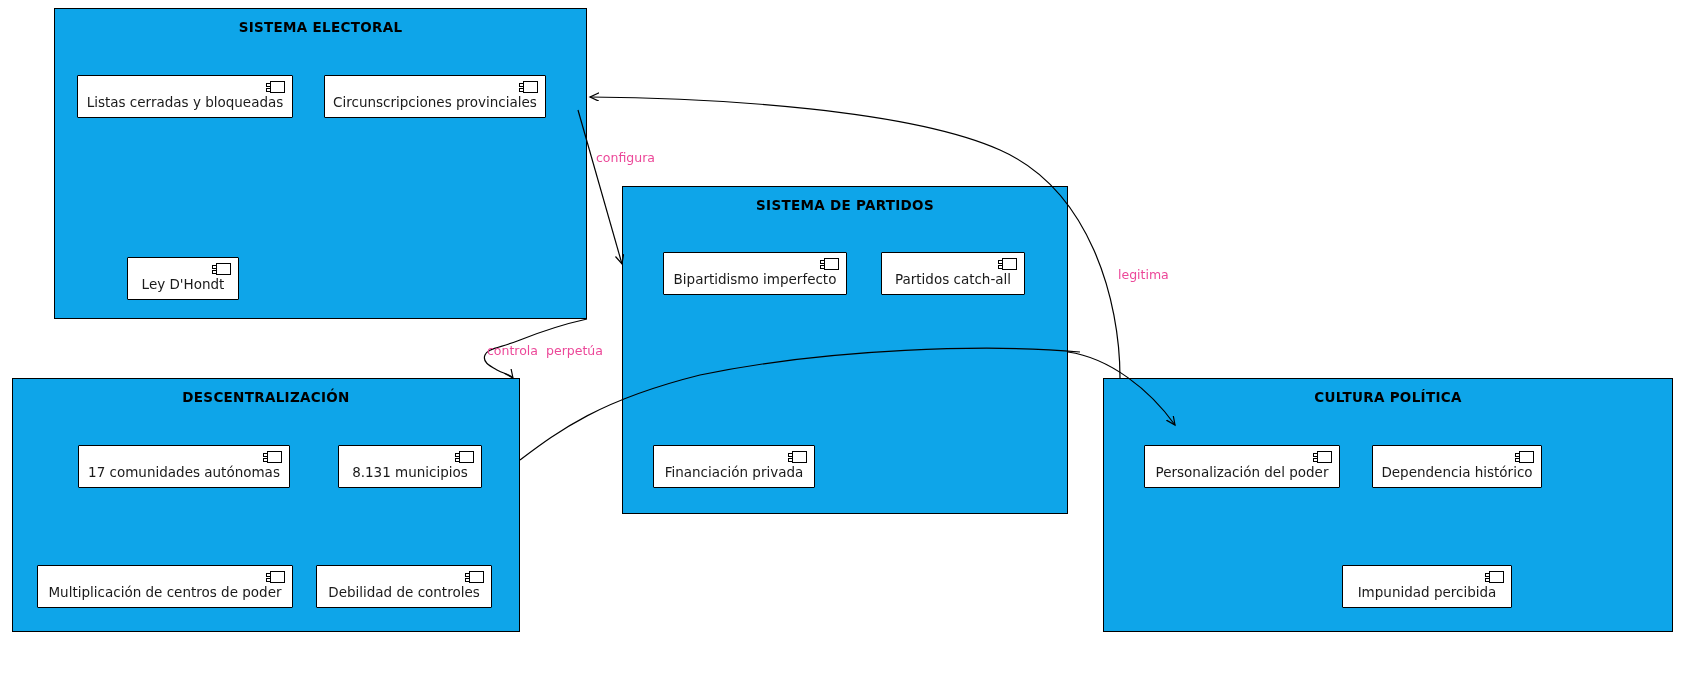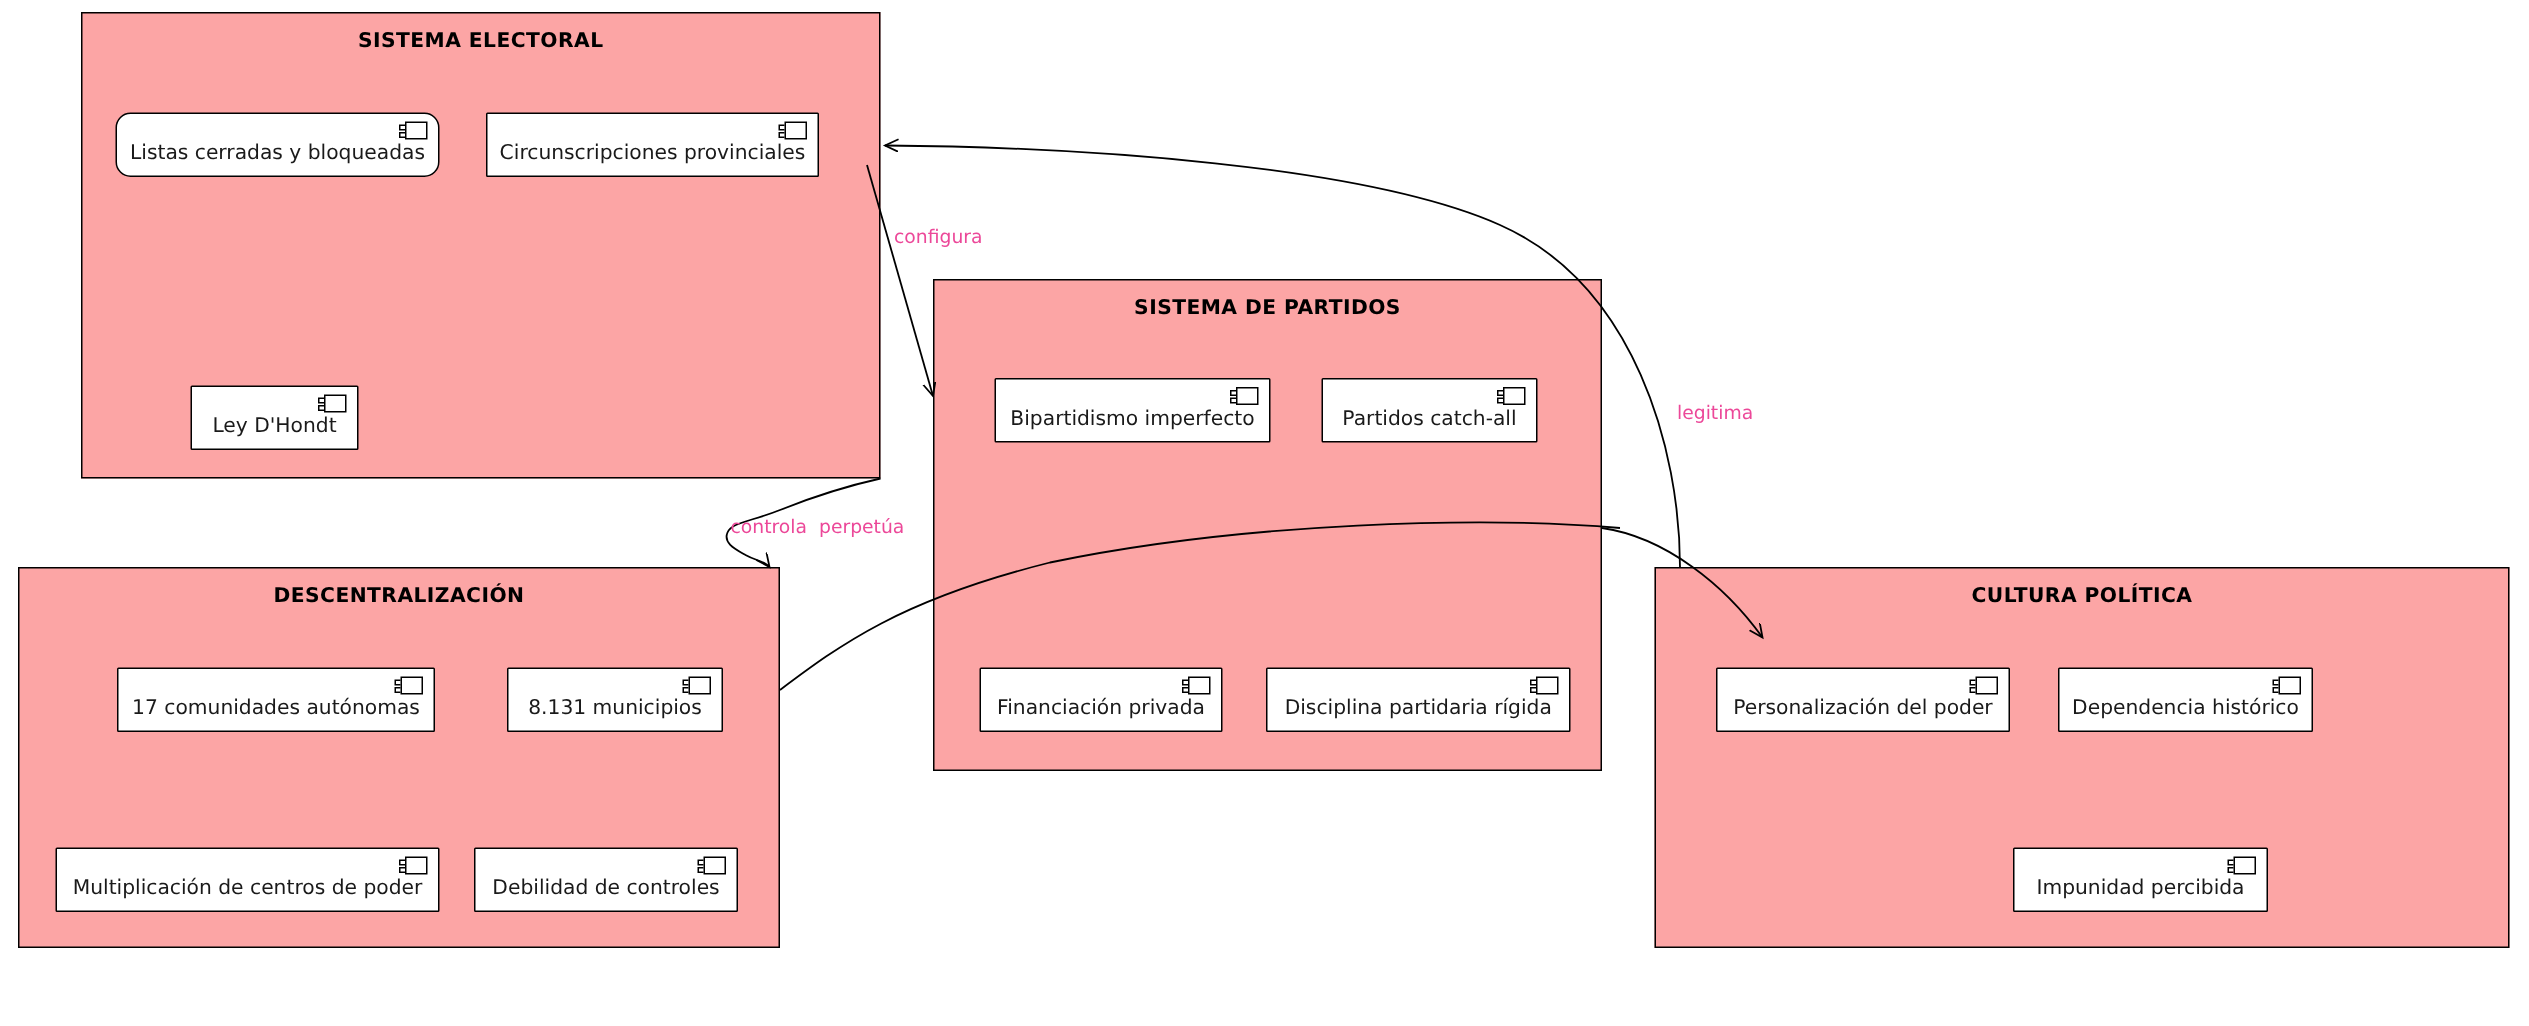--- a/index.html
+++ b/index.html
@@ -14,21 +14,21 @@
   #canvas {
     position: relative;
     width: 1686px;
     height: 684px;
     background: #ffffff;
     overflow: hidden;
   }
   .pkg {
     position: absolute;
     border: 1.4px solid #000000;
-    background: #fca5a5;
+    background: #0ea5e9;
     box-sizing: border-box;
   }
   .pkg-title {
     position: absolute;
     left: 0;
     right: 0;
     top: 10px;
     text-align: center;
     font-size: 13.5px;
     font-weight: bold;
@@ -102,21 +102,21 @@
   }
 </style>
 </head>
 <body>
 
 <div id="canvas">
 
   <div class="pkg" style="left:54px; top:8px; width:533px; height:311px;">
     <div class="pkg-title">SISTEMA ELECTORAL</div>
 
-    <div class="comp" style="left:22px; top:66px; width:216px; height:43px;border-radius:10px;">
+    <div class="comp" style="left:22px; top:66px; width:216px; height:43px;">
       <span class="comp-icon">
         <span class="tab1"></span>
           <span class="tab2"></span>
           <span class="body"></span>
       </span>
       <span class="comp-label">Listas cerradas y bloqueadas</span>
     </div>
 
     <div class="comp" style="left:269px; top:66px; width:222px; height:43px;">
       <span class="comp-icon">
@@ -161,28 +161,20 @@
 
     <div class="comp" style="left:30px; top:258px; width:162px; height:43px;">
       <span class="comp-icon">
         <span class="tab1"></span>
           <span class="tab2"></span>
           <span class="body"></span>
       </span>
       <span class="comp-label">Financiación privada</span>
     </div>
 
-    <div class="comp" style="left:221px; top:258px; width:203px; height:43px;">
-      <span class="comp-icon">
-        <span class="tab1"></span>
-          <span class="tab2"></span>
-          <span class="body"></span>
-      </span>
-      <span class="comp-label">Disciplina partidaria rígida</span>
-    </div>
   </div>
 
   <div class="pkg" style="left:12px; top:378px; width:508px; height:254px;">
     <div class="pkg-title">DESCENTRALIZACIÓN</div>
 
     <div class="comp" style="left:65px; top:66px; width:212px; height:43px;">
       <span class="comp-icon">
         <span class="tab1"></span>
           <span class="tab2"></span>
           <span class="body"></span>

